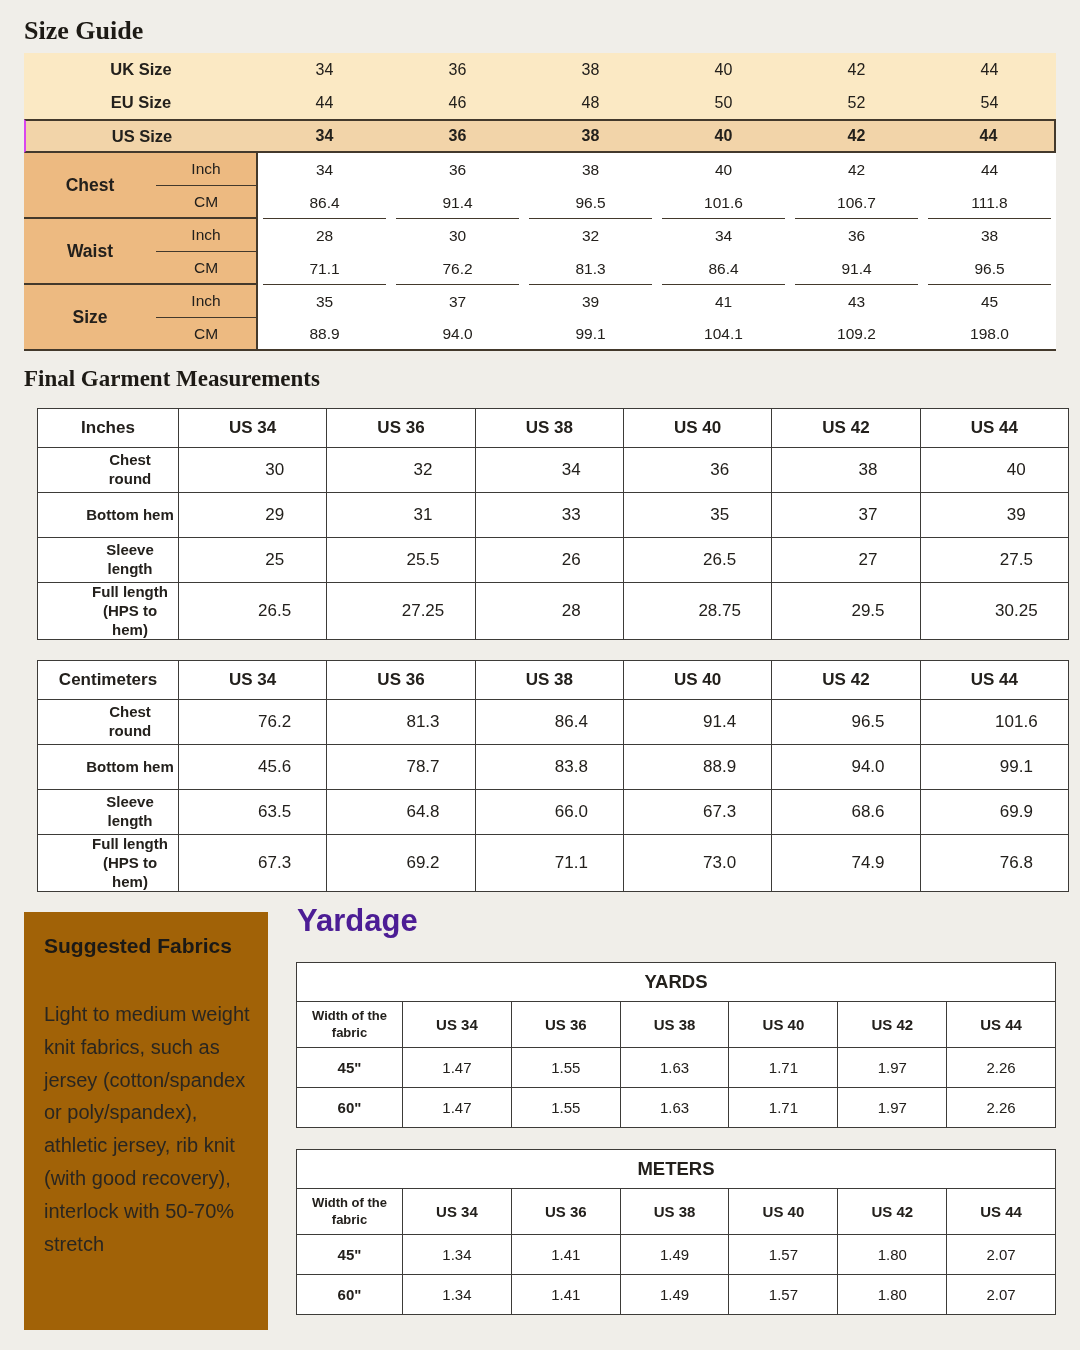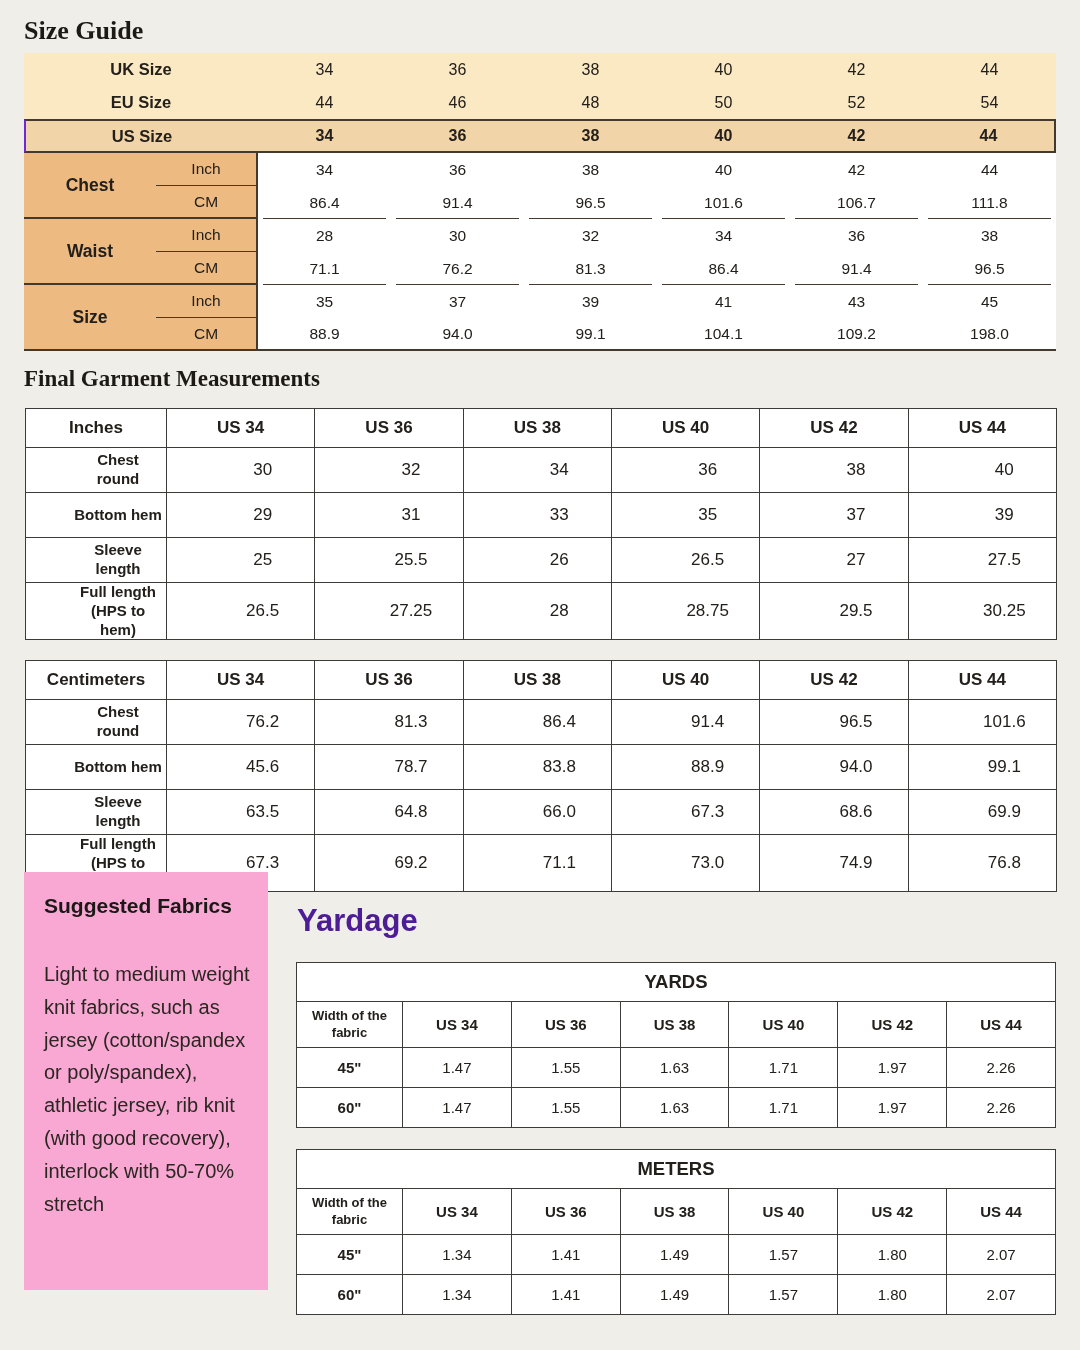--- a/index.html
+++ b/index.html
@@ -33,38 +33,38 @@
     grid-template-columns:132px 102px repeat(6,133px);
     grid-template-rows:33px 33px 34px repeat(6,33px);
     width:1032px;
   }
   .sg > div{display:flex;align-items:center;justify-content:center;font-size:16px;}
   .bg-cream{background:#fbe9c4;}
   .bg-tan{background:#f2d4a9;}
   .bg-orange{background:#edba81;}
   .sg .rowlab{font-weight:bold;grid-column:1 / span 2;font-size:16.5px;}
   .sg .us-cell{font-weight:bold;border-top:2px solid #43392c;border-bottom:2px solid #43392c;}
-  .sg .us-first{border-left:2px solid #6d28d9;}
+  .sg .us-first{border-left:2px solid #d946ef;}
   .sg .us-last{border-right:2px solid #43392c;}
   .sg .grouplab{font-weight:bold;font-size:17.5px;grid-column:1;}
   .sg .span2{grid-row:span 2;}
   .sg .unit{grid-column:2;border-right:2px solid #43392c;font-size:15.5px;}
   .sg .unit-inch{border-bottom:1.5px solid #43392c;}
   .sg .sep{border-bottom:2px solid #43392c;}
   .sg .data{background:#ffffff;font-size:15.5px;position:relative;}
   .sg .data.gsep::after{
     content:"";position:absolute;left:5px;right:5px;bottom:-1px;
     border-bottom:2px solid #43392c;
   }
   .sg .data.bot{border-bottom:2px solid #43392c;}
 
   
   table{border-collapse:collapse;background:#ffffff;table-layout:fixed;}
   td{border:1.5px solid #3d3b38;text-align:center;vertical-align:middle;padding:0 4px;overflow:hidden;}
-  .fgm{position:absolute;left:25px;width:1032px;}
+  .fgm{position:absolute;left:37px;width:1032px;}
   #fgm-inches{top:408px;}
   #fgm-cm{top:660px;}
   .fgm col.c0{width:141px;}
   .fgm td{font-size:17px;}
   .fgm .hdr td{height:38px;font-weight:bold;font-size:17px;}
   .fgm .r td{height:44px;padding-left:48px;}
   .fgm .r-last td{height:47px;}
   .fgm td.rlab{font-weight:bold;font-size:15px;line-height:1.25;}
 
   .yt{position:absolute;left:296px;width:760px;}
@@ -73,22 +73,22 @@
   .yt col.c0{width:106px;}
   .yt td{font-size:15px;}
   .yt .bighdr td{height:38px;font-weight:bold;font-size:18.5px;margin-top:9px;}
   .yt .colhdr td{height:45px;font-weight:bold;}
   .yt td.widthlab{font-size:13px;font-weight:bold;line-height:1.25;padding:0 10px;}
   .yt .r td{height:39px;}
   .yt td.rlab{font-weight:bold;}
 
   
   .fabrics{
-    position:absolute;left:24px;top:872px;width:244px;height:418px;
-    background:#f9a8d4;box-sizing:border-box;padding:22px 18px 0 20px;
+    position:absolute;left:24px;top:912px;width:244px;height:418px;
+    background:#a16207;box-sizing:border-box;padding:22px 18px 0 20px;
   }
   .fabrics h3{margin:0 0 40px 0;font-size:21px;font-weight:bold;color:#1b1916;}
   .fabrics p{margin:0;font-size:20px;line-height:1.64;color:#2a2620;}
 </style>
 </head>
 <body>
 
 <div class="canvas">
 
   <h1 class="serif-title" id="title-main">Size Guide</h1>

